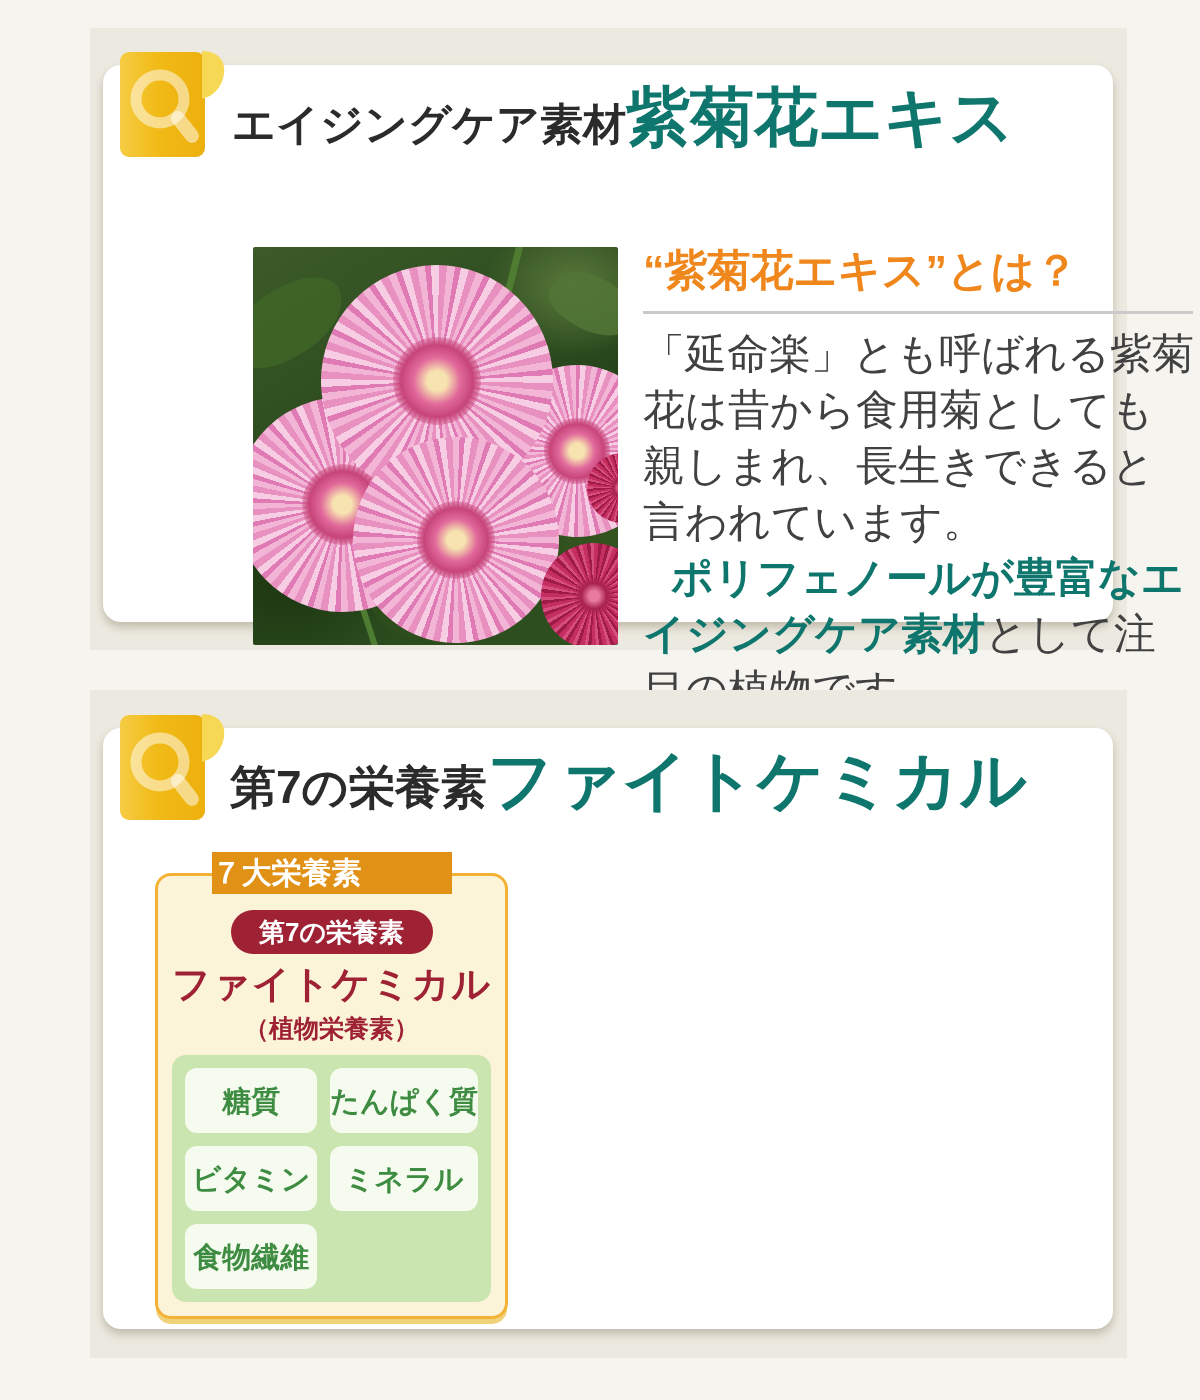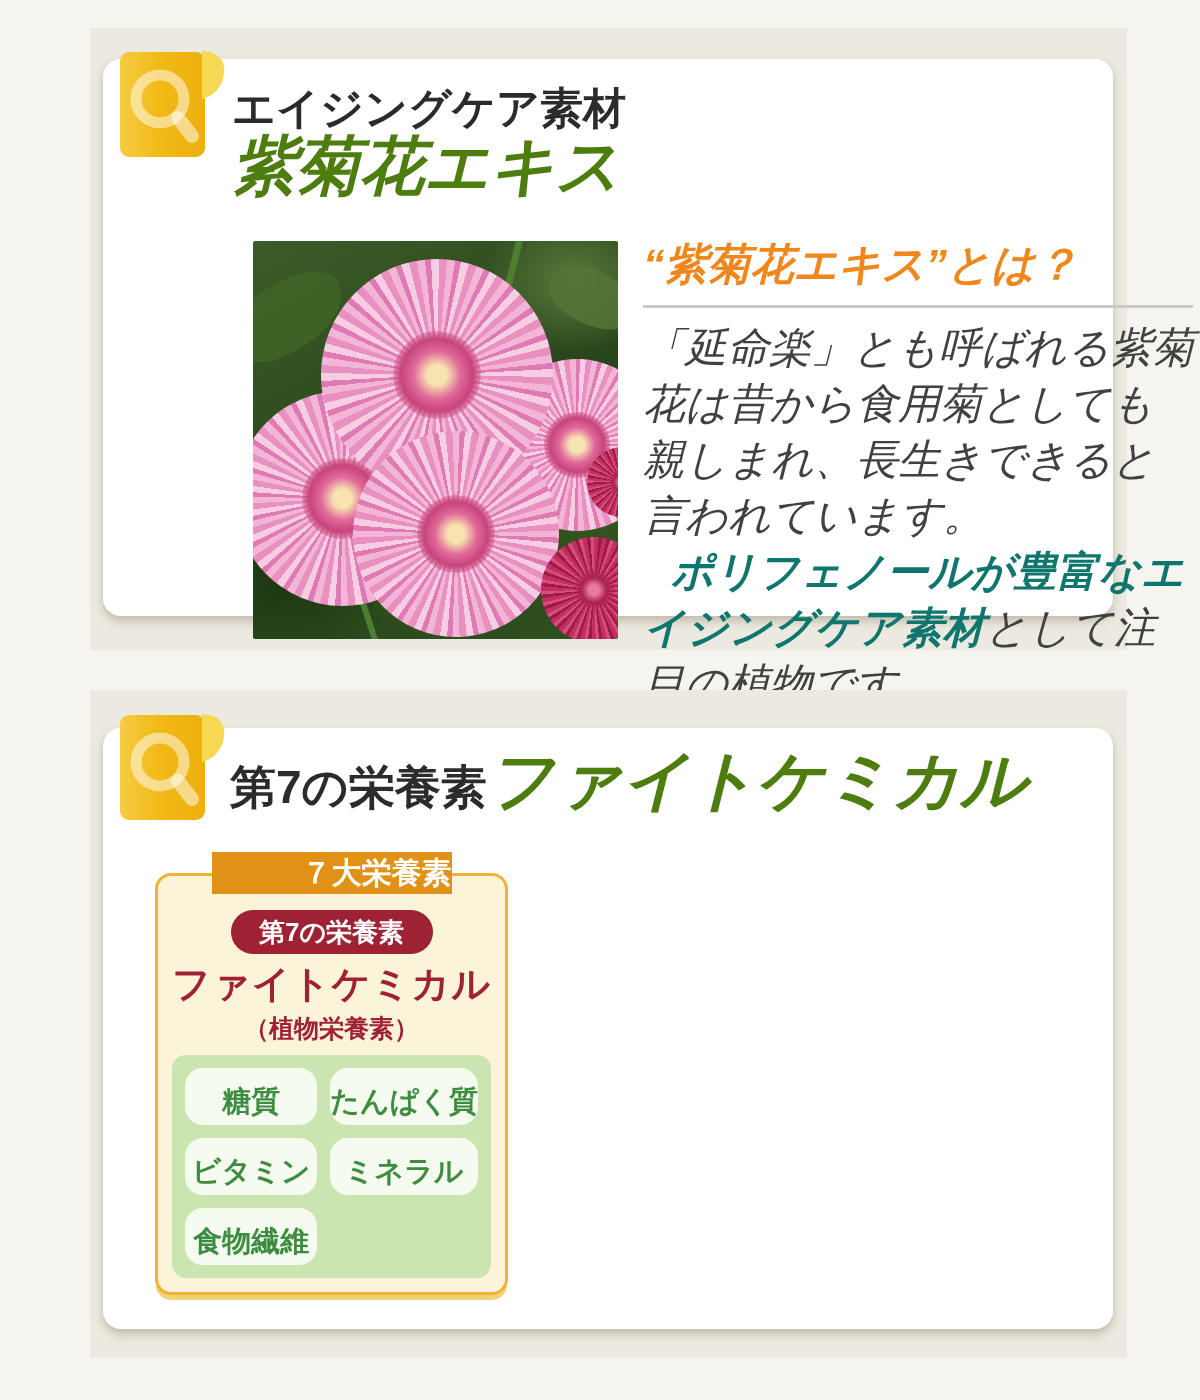--- a/index.html
+++ b/index.html
@@ -13,34 +13,34 @@
   
   .band { position:absolute; left:90px; width:1037px; background:#ECE9E0; }
   .band-1 { top:28px; height:622px; }
   .band-2 { top:690px; height:668px; }
 
   
   .card {
     position:absolute; left:103px; width:1010px; background:#FFFFFF;
     border-radius:18px; box-shadow:0 5px 8px rgba(140,130,105,.45);
   }
-  .card-1 { top:59px; height:557px;font-style:italic; }
+  .card-1 { top:65px; height:557px; }
   .card-2 { top:728px; height:601px; }
 
   
   .bookmark { position:absolute; width:112px; height:114px; z-index:5; }
   .bookmark-1 { left:115px; top:47px; }
   .bookmark-2 { left:115px; top:710px; }
 
   
   .title-row { position:absolute; display:flex; align-items:baseline; white-space:nowrap; z-index:4; }
-  .title-row-1 { left:232px; top:84px;flex-direction:column; }
+  .title-row-1 { left:232px; top:84px; }
   .title-row-2 { left:230px; top:746px; }
   .t-black { color:#2B2B2B; font-weight:900; line-height:1.15; }
-  .t-pink  { color:#4d7c0f; font-weight:900; line-height:1.05;font-style:italic; }
+  .t-pink  { color:#0f766e; font-weight:900; line-height:1.05; }
   .title-row-1 .t-black { font-size:43px; }
   .title-row-1 .t-pink  { font-size:64px; }
   .title-row-2 .t-black { font-size:46px; }
   .title-row-2 .t-pink  { font-size:66px; }
 
   
   .col { position:absolute; left:540px; width:552px; }
   .col-1 { top:180px; }
   .sub-heading { font-size:43px; font-weight:800; color:#F0871C; line-height:1.2; white-space:nowrap; }
   .rule { height:3px; background:#CACACA; margin-top:14px; width:550px; }
@@ -82,38 +82,38 @@
   .f1 { left:68px;  top:18px;  width:232px; height:232px; transform:rotate(5deg); }
   .f3 { left:100px; top:190px; width:206px; height:206px; transform:rotate(28deg); }
   .f5 { left:288px; top:296px; width:106px; height:106px; transform:rotate(9deg); }
   .f6 { left:334px; top:206px; width:70px;  height:70px; }
 
   
   .panel-wrap { position:absolute; left:155px; top:852px; width:353px; z-index:3; }
   .panel-header {
     width:240px; height:42px; margin:0 auto; position:relative; z-index:2;
     background:#E29117; color:#FFFFFF; font-size:30px; font-weight:800;
-    text-align:right; line-height:42px;
+    text-align:left; line-height:42px;
   }
   .panel-box {
     margin-top:-21px; background:#FCF4D8; border:3px solid #F3B135; border-radius:16px;
     box-shadow:0 6px 0 -1px #EFD27A; padding-top:34px; padding-bottom:14px;
   }
   .panel-pill {
     width:202px; height:44px; margin:0 auto; background:#9E2134; color:#FFFFFF;
     border-radius:22px; font-size:26px; font-weight:800; text-align:center; line-height:44px;
   }
   .panel-name { margin-top:5px; text-align:center; color:#9E2134; font-size:38px; font-weight:900; letter-spacing:1px; }
   .panel-name-sub { margin-top:2px; text-align:center; color:#9E2134; font-size:25px; font-weight:800; }
   .nutrient-grid {
     margin:10px 14px 0; background:#CBE5B0; border-radius:14px; padding:13px;
     display:grid; grid-template-columns:1fr 1fr; gap:13px;
   }
   .nutrient-cell {
-    background:#F5FBEE; border-radius:18px; height:57px; line-height:67px;
+    background:#F5FBEE; border-radius:12px; height:65px; line-height:67px;
     text-align:center; color:#3E8C41; font-size:29px; font-weight:800; white-space:nowrap;
   }
 </style>
 </head>
 <body>
 
 <div class="band band-1"></div>
 
 <div class="card card-1">
 

